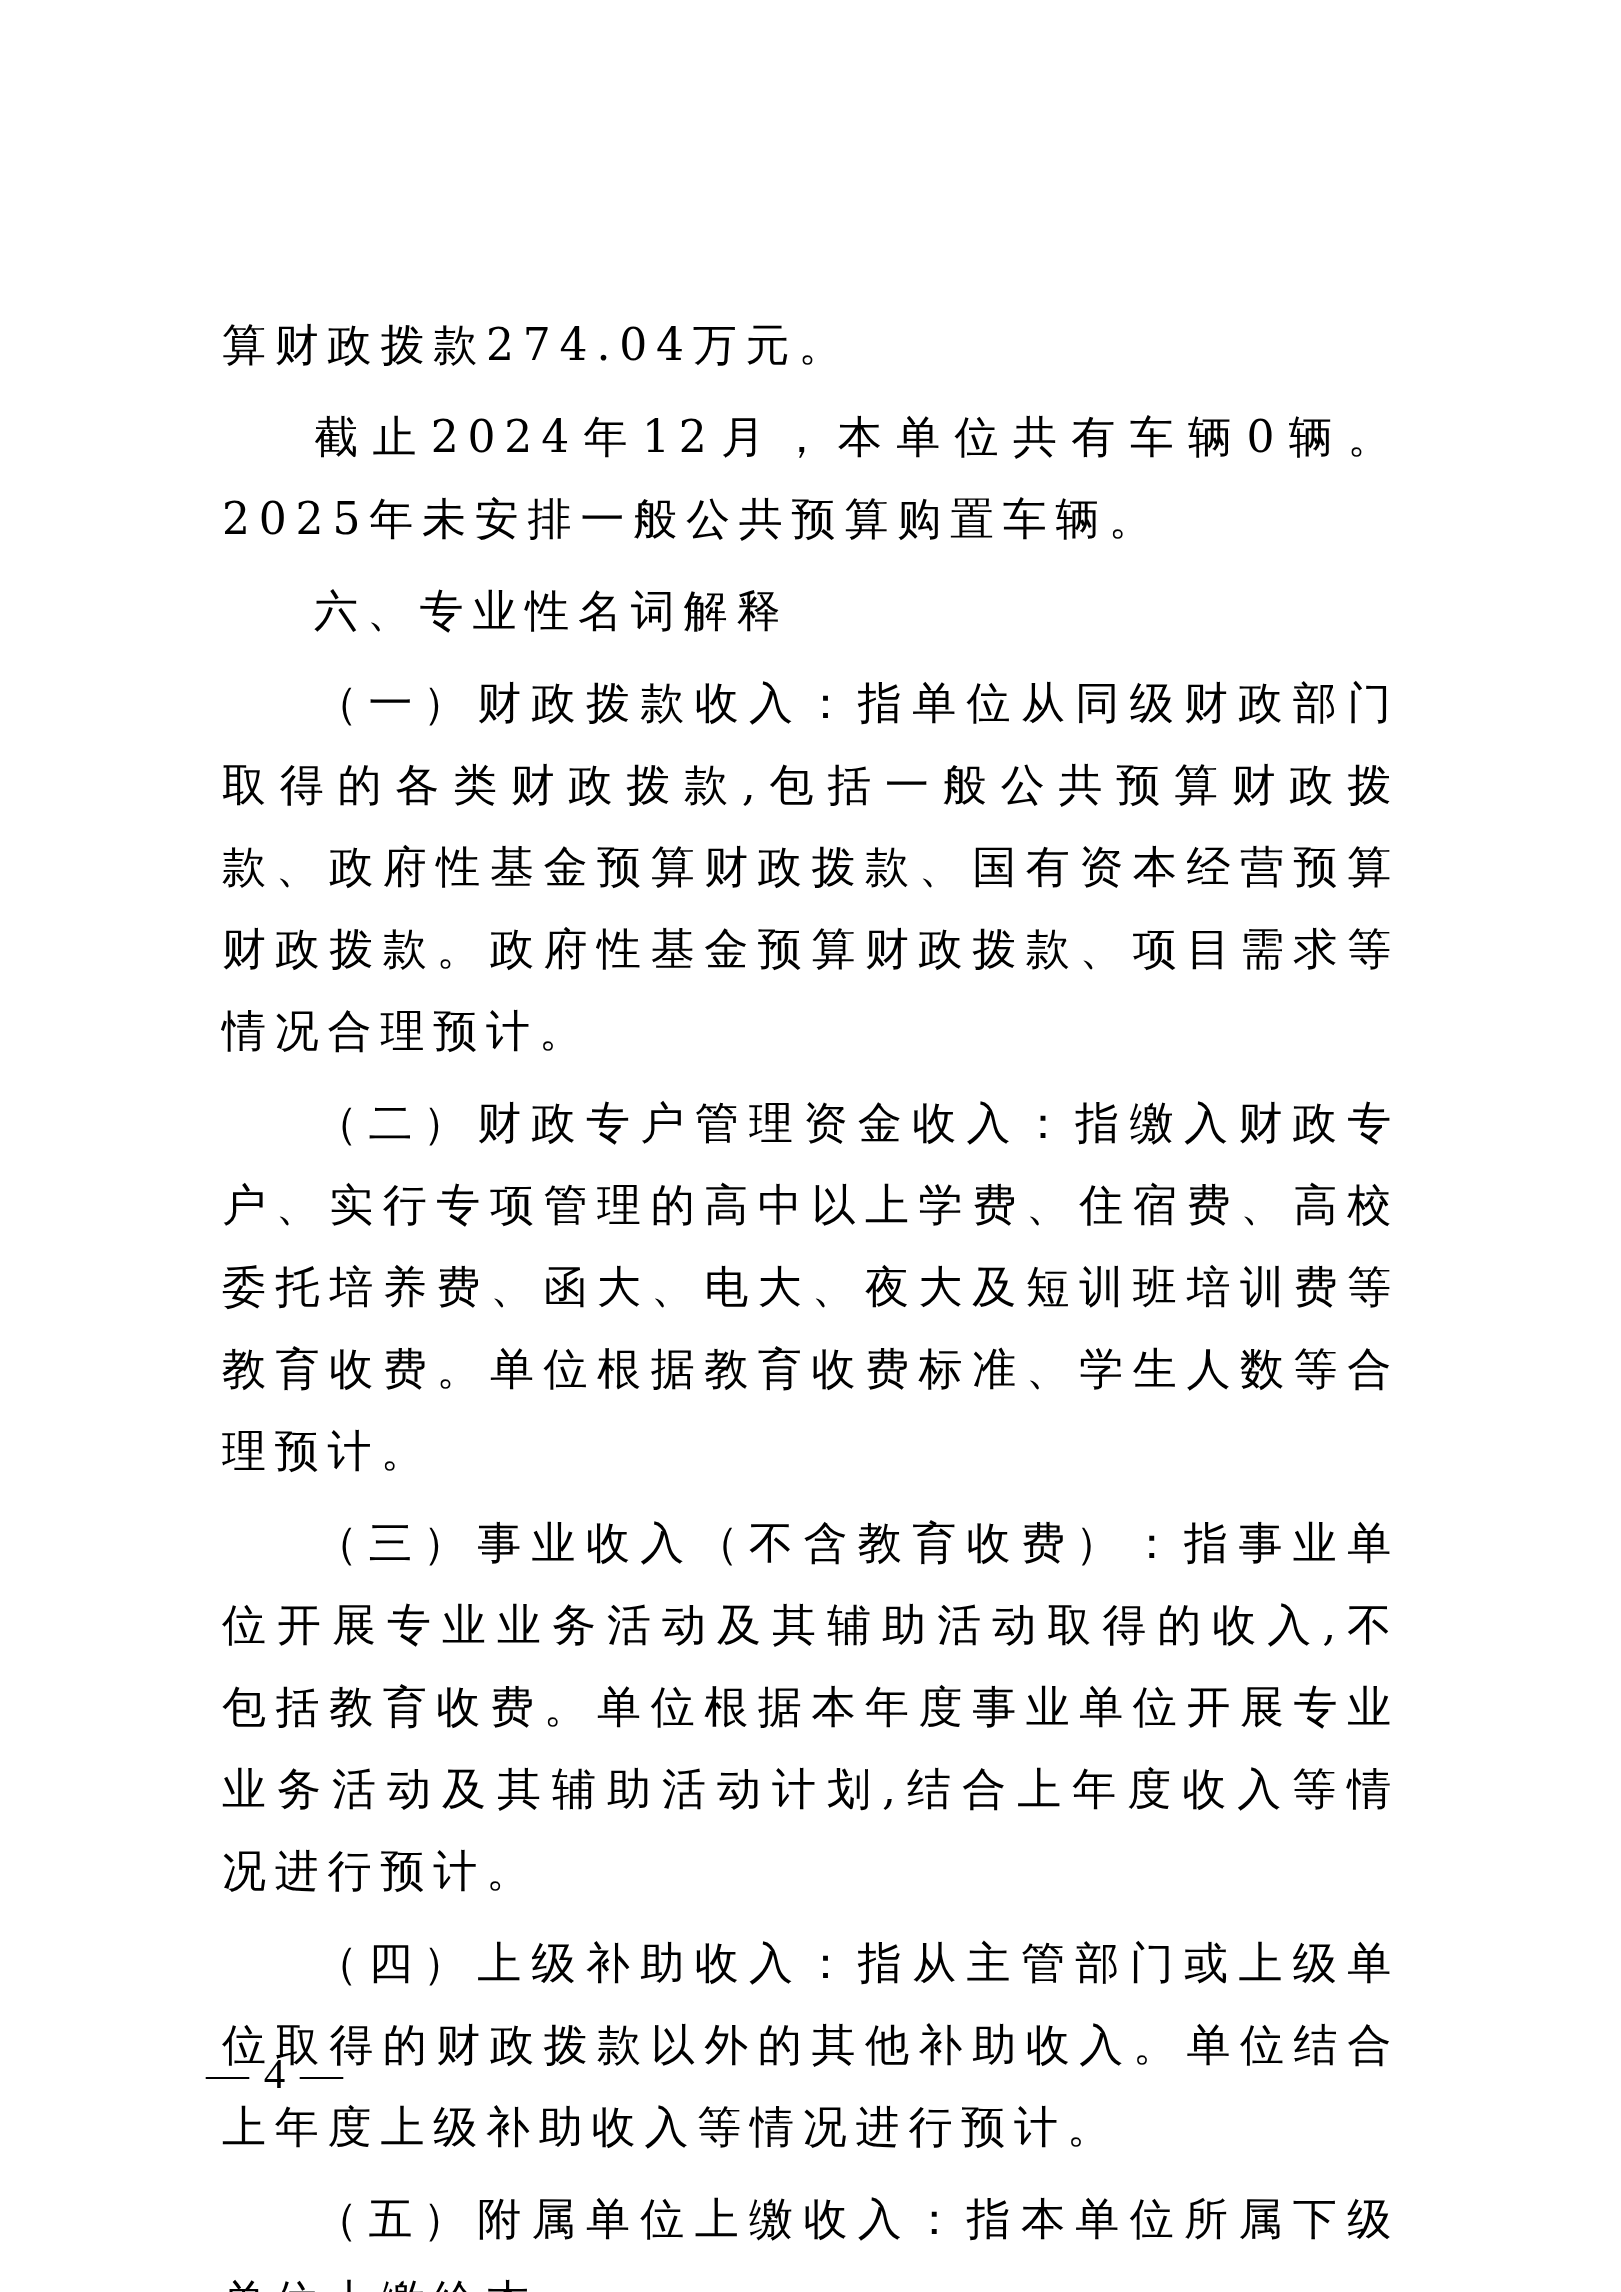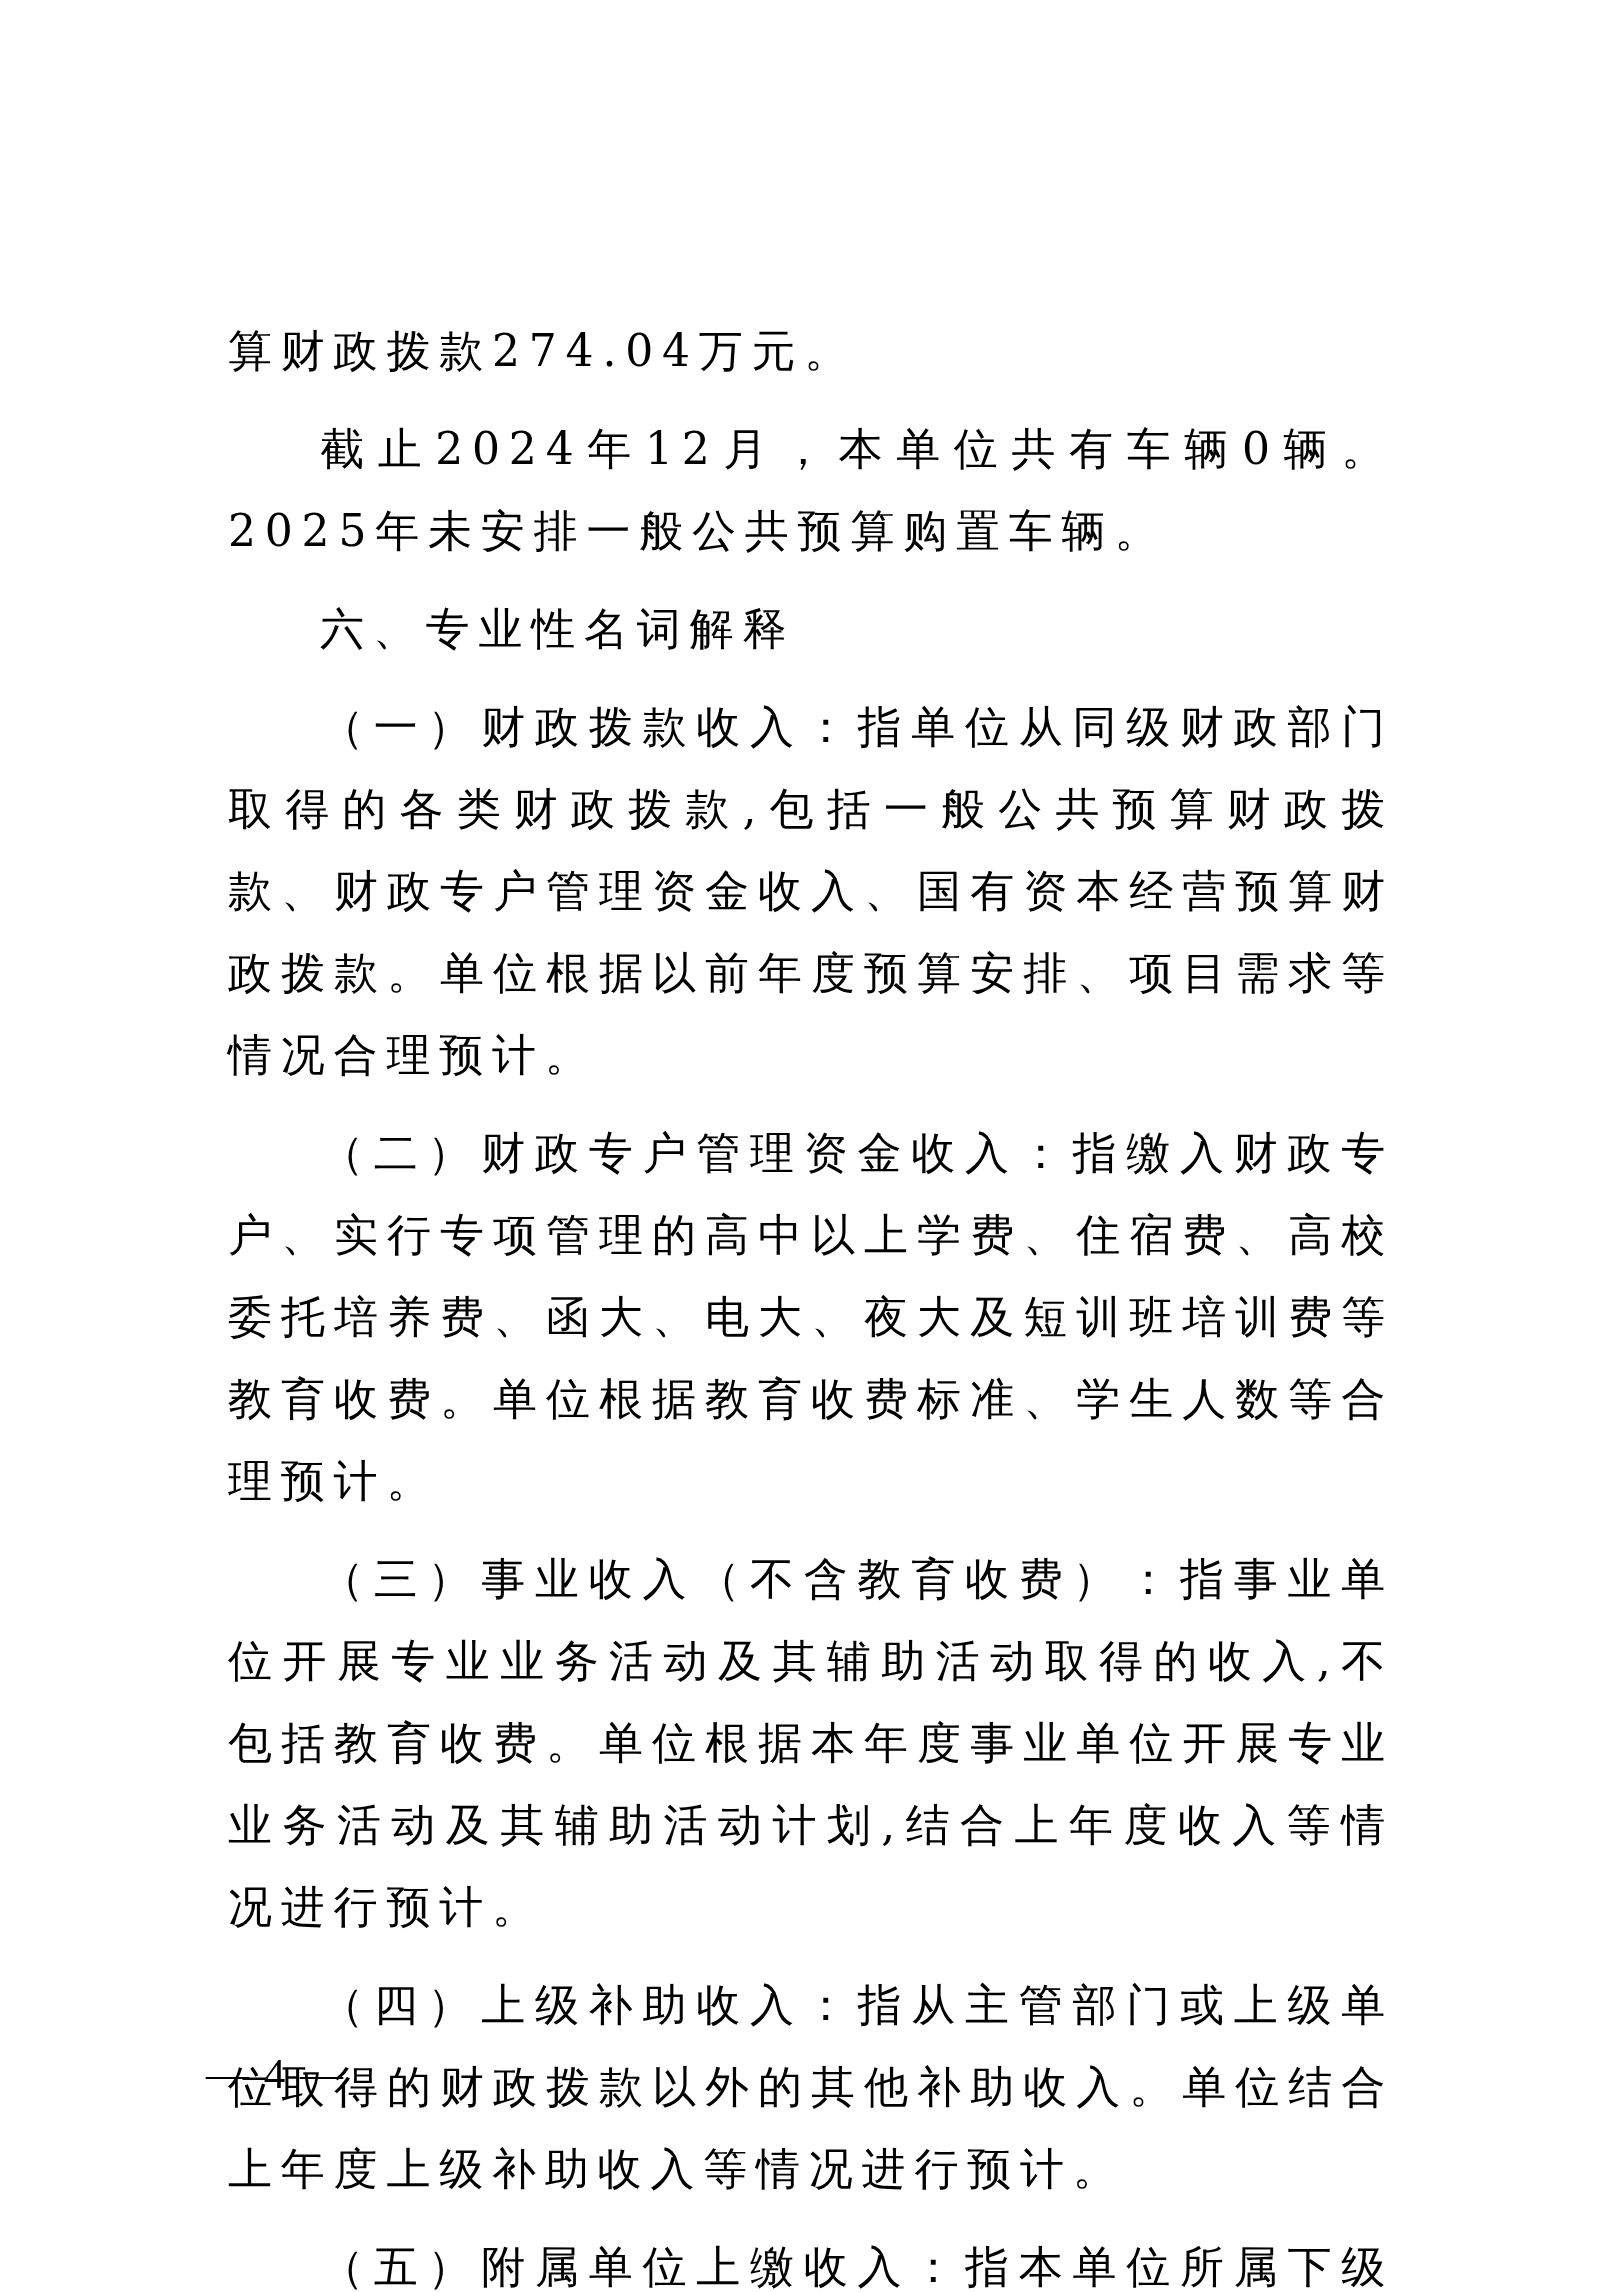--- a/index.html
+++ b/index.html
@@ -1,33 +1,33 @@
 <!DOCTYPE html>
 <html><head>
 <meta charset="utf-8">
 <style>
   html, body { margin:0; padding:0; background:#ffffff; }
   body { width:1621px; height:2293px; position:relative; overflow:hidden;
          font-family:"DejaVu Serif", "Liberation Serif", serif; color:#000; }
   .page { position:absolute; left:212px; top:294px; width:1198px; }
-  .p { font-size:44px; line-height:82px; margin:16px; text-align:justify;
+  .p { font-size:44px; line-height:82px; margin:10px; text-align:justify;
        text-align-last:left; letter-spacing:8.8px; }
   .indent { text-indent:92px; }
   .heading { font-family:"DejaVu Sans", "Liberation Sans", sans-serif; font-weight:normal; }
   .footer { position:absolute; left:206px; top:2049px; font-size:43px;
             font-family:"Liberation Serif", serif; letter-spacing:2px; }
 </style>
 </head>
 <body>
 
 <div class="page">
   <p class="p">算财政拨款274.04万元。</p>
   <p class="p indent">截止2024年12月，本单位共有车辆0辆。2025年未安排一般公共预算购置车辆。</p>
   <p class="p indent heading">六、专业性名词解释</p>
-  <p class="p indent">（一）财政拨款收入：指单位从同级财政部门取得的各类财政拨款,包括一般公共预算财政拨款、财政专户管理资金收入、国有资本经营预算财政拨款。单位根据以前年度预算安排、项目需求等情况合理预计。</p>
+  <p class="p indent">（一）财政拨款收入：指单位从同级财政部门取得的各类财政拨款,包括一般公共预算财政拨款、政府性基金预算财政拨款、国有资本经营预算财政拨款。政府性基金预算财政拨款、项目需求等情况合理预计。</p>
   <p class="p indent">（二）财政专户管理资金收入：指缴入财政专户、实行专项管理的高中以上学费、住宿费、高校委托培养费、函大、电大、夜大及短训班培训费等教育收费。单位根据教育收费标准、学生人数等合理预计。</p>
   <p class="p indent">（三）事业收入（不含教育收费）：指事业单位开展专业业务活动及其辅助活动取得的收入,不包括教育收费。单位根据本年度事业单位开展专业业务活动及其辅助活动计划,结合上年度收入等情况进行预计。</p>
   <p class="p indent">（四）上级补助收入：指从主管部门或上级单位取得的财政拨款以外的其他补助收入。单位结合上年度上级补助收入等情况进行预计。</p>
   <p class="p indent">（五）附属单位上缴收入：指本单位所属下级单位上缴给本</p>
 </div>
 
 <div class="footer">— 4 —</div>
 
 
 </body></html>

